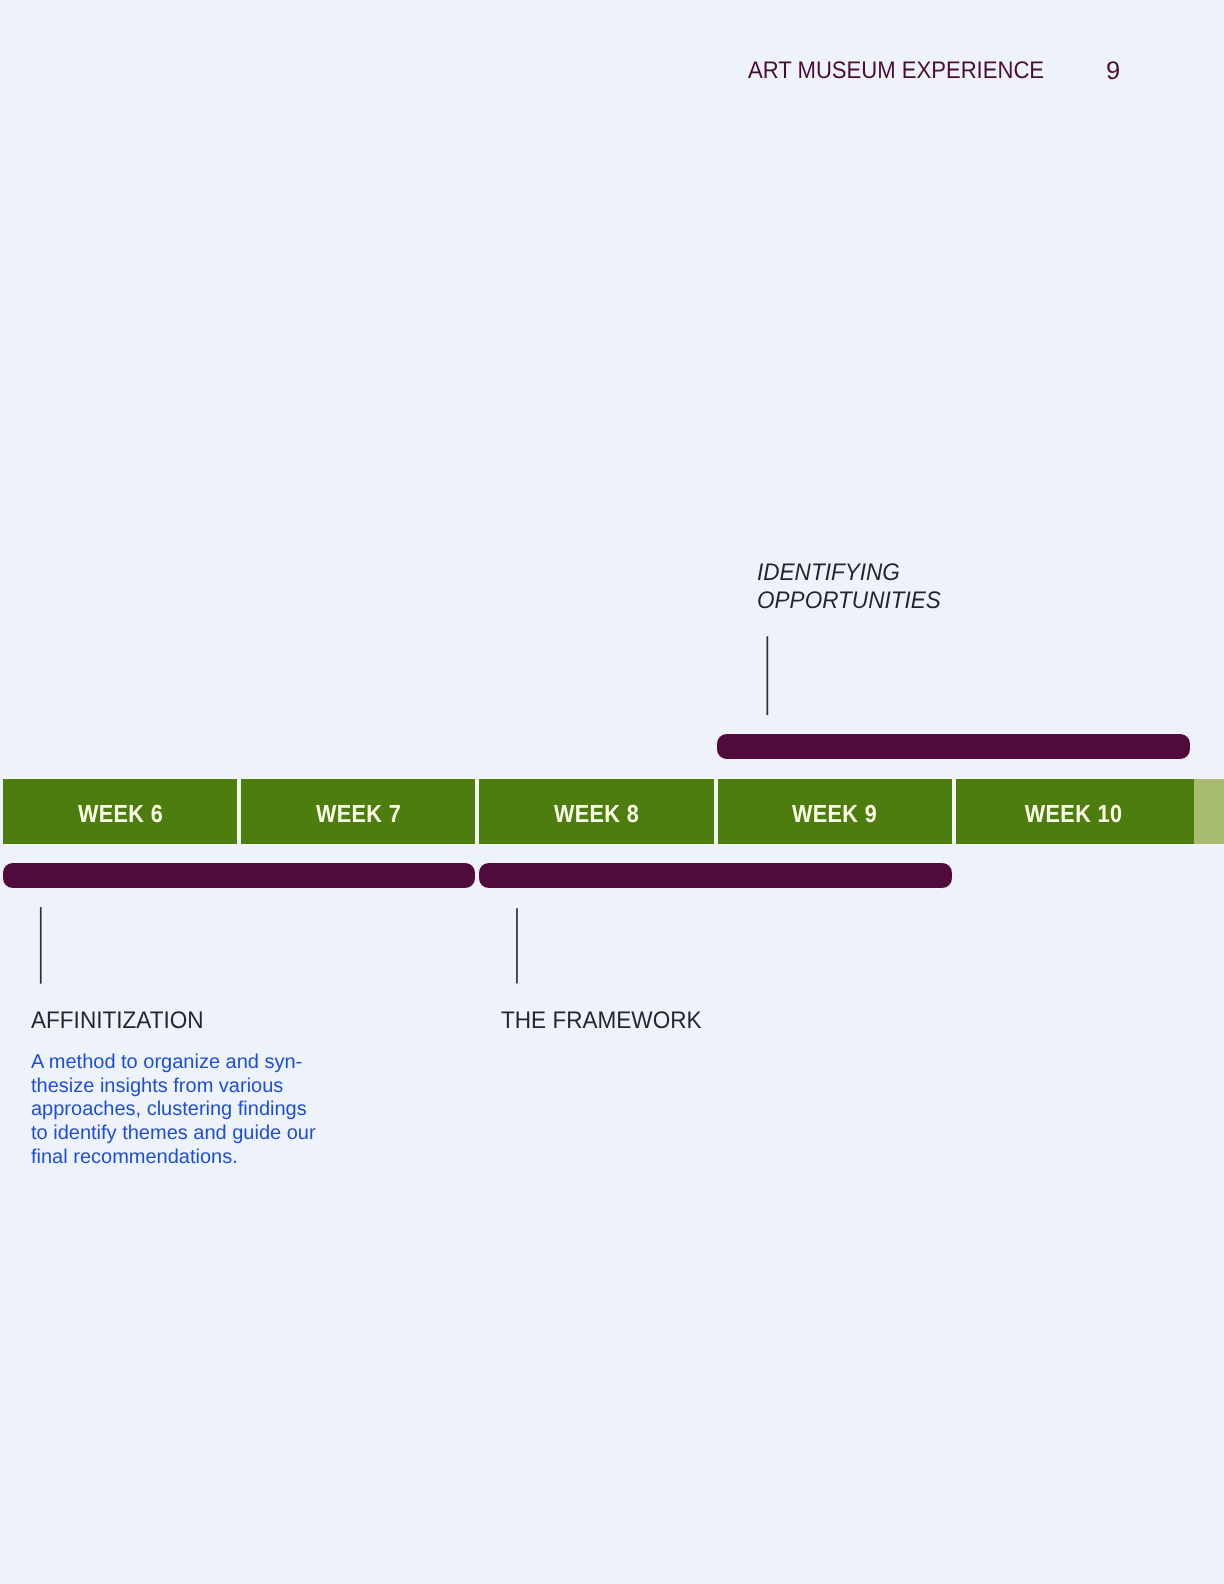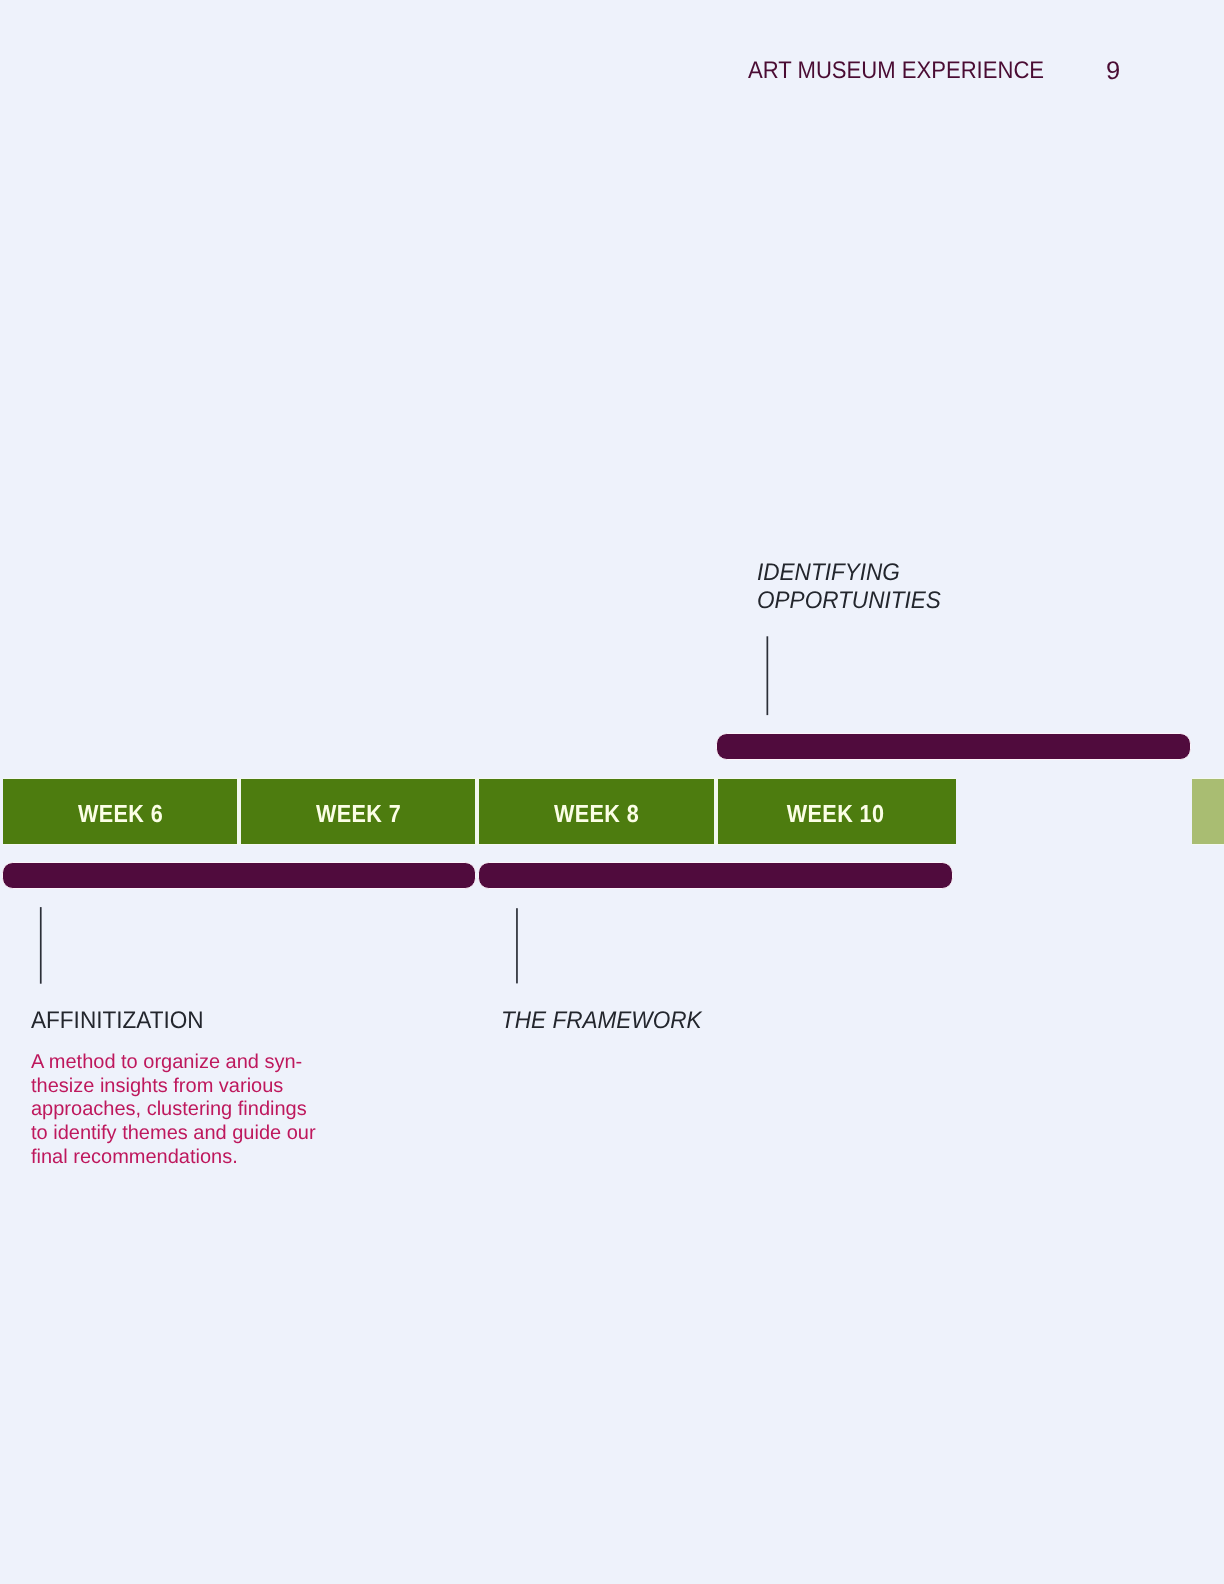--- a/index.html
+++ b/index.html
@@ -70,26 +70,26 @@
     pointer-events:none;overflow:visible;}
 
   .blk{position:absolute;}
   .blk-title{
     font-family:"Liberation Sans",sans-serif;
     font-size:24px;color:#23262d;white-space:pre;line-height:28px;
     transform:scaleX(0.94);transform-origin:left top;
   }
   .blk-body{
     font-family:"Liberation Sans",sans-serif;
-    font-size:20px;color:#be185d;line-height:23.8px;margin-top:16px;
+    font-size:20px;color:#1d4ed8;line-height:23.8px;margin-top:16px;
     white-space:pre-line;
   }
   .blk-opps{left:757.3px;top:537.2px;font-style:italic;}
   .blk-aff{left:31px;top:984.8px;}
-  .blk-fw{left:500.9px;top:984.8px;font-style:italic;}
+  .blk-fw{left:500.9px;top:984.8px;}
 </style>
 </head>
 <body>
 
 <div class="page">
 
   <div class="running-head">ART MUSEUM EXPERIENCE</div>
   <div class="page-number">9</div>
 
   <div class="blk blk-opps">
@@ -101,20 +101,23 @@
   <div class="week-bleed"></div>
   <div class="week-strip">
     <div class="week-cell">
         <span class="week-label">WEEK 6</span>
       </div>
     <div class="week-cell">
         <span class="week-label">WEEK 7</span>
       </div>
     <div class="week-cell">
         <span class="week-label">WEEK 8</span>
+      </div>
+    <div class="week-cell">
+        <span class="week-label">WEEK 9</span>
       </div>
     <div class="week-cell">
         <span class="week-label">WEEK 10</span>
       </div>
   </div>
 
   <div class="bar bar-a"></div>
   <div class="bar bar-b"></div>
 
   <svg class="connectors" viewBox="0 0 1224 1584" width="1224" height="1584">

